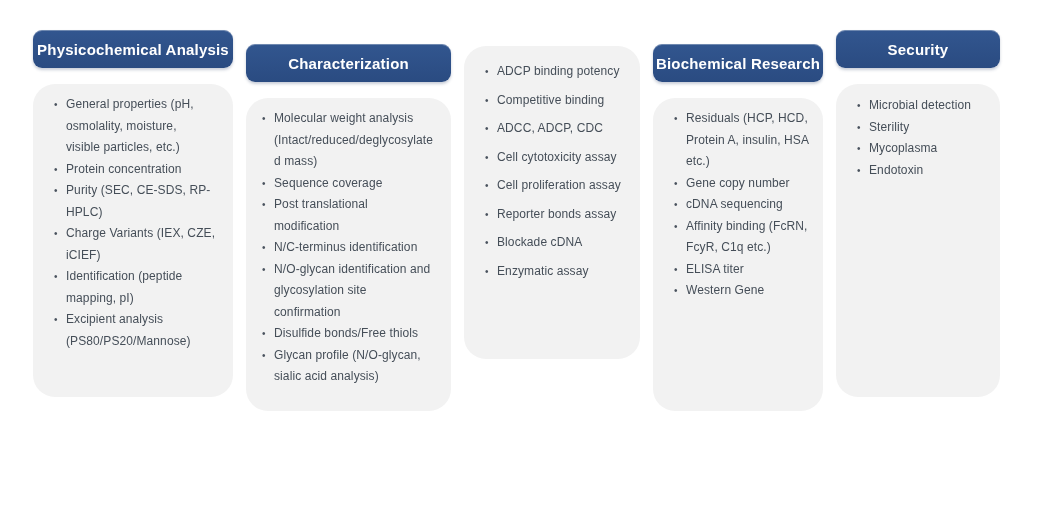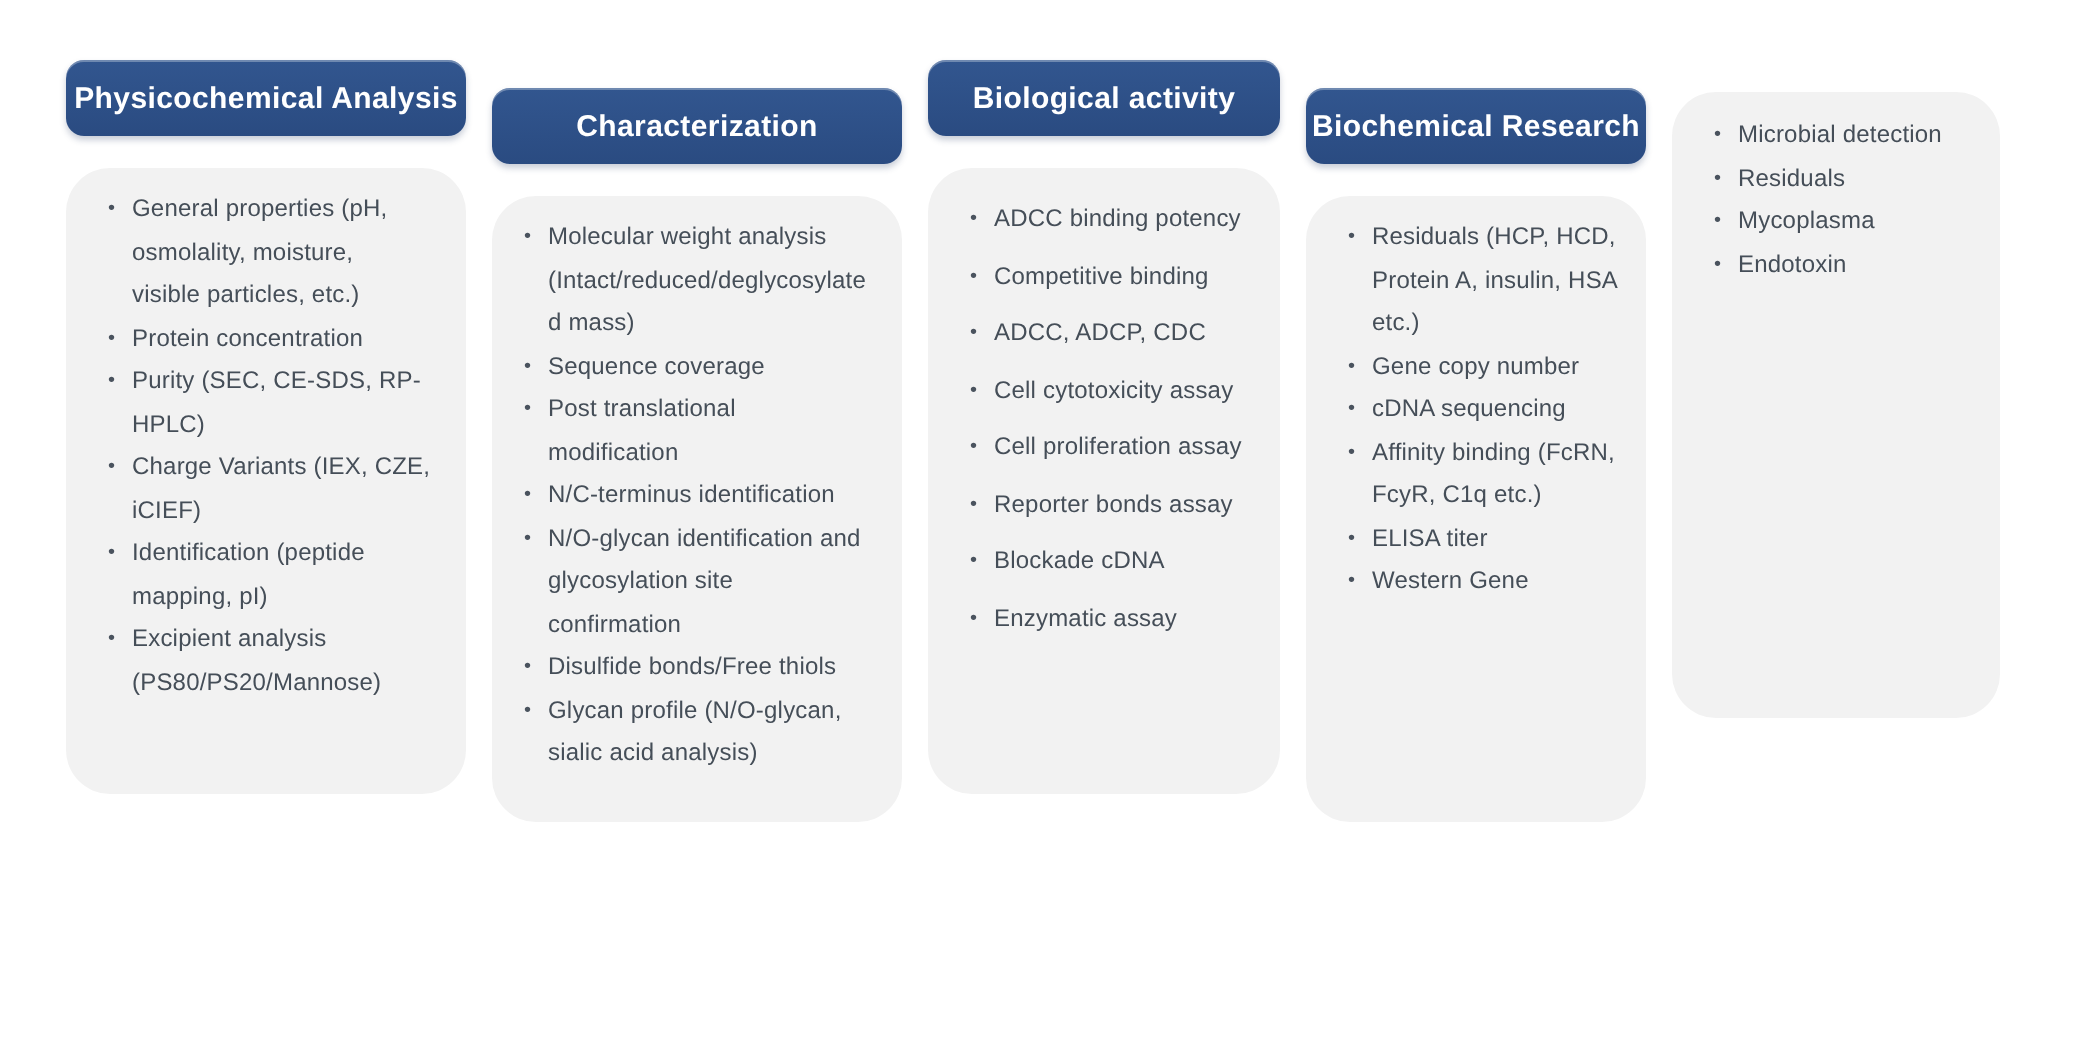--- a/index.html
+++ b/index.html
@@ -134,26 +134,25 @@
         <li class="item">
             <span class="bullet">•</span>
             <span class="item-text">Glycan profile (N/O-glycan,
 sialic acid analysis)</span>
           </li>
       </ul>
     </div>
   </div>
 
   <div class="column col-3">
-    <div class="pill">Biological activity</div>
-    <div class="card">
-      <ul class="items">
-        <li class="item">
-            <span class="bullet">•</span>
-            <span class="item-text">ADCC binding potency</span>
+    <div class="card">
+      <ul class="items">
+        <li class="item">
+            <span class="bullet">•</span>
+            <span class="item-text">ADCP binding potency</span>
           </li>
         <li class="item">
             <span class="bullet">•</span>
             <span class="item-text">Competitive binding</span>
           </li>
         <li class="item">
             <span class="bullet">•</span>
             <span class="item-text">ADCC, ADCP, CDC</span>
           </li>
         <li class="item">
@@ -209,29 +208,30 @@
           </li>
         <li class="item">
             <span class="bullet">•</span>
             <span class="item-text">Western Gene</span>
           </li>
       </ul>
     </div>
   </div>
 
   <div class="column col-5">
+    <div class="pill">Security</div>
     <div class="card">
       <ul class="items">
         <li class="item">
             <span class="bullet">•</span>
             <span class="item-text">Microbial detection</span>
           </li>
         <li class="item">
             <span class="bullet">•</span>
-            <span class="item-text">Residuals</span>
+            <span class="item-text">Sterility</span>
           </li>
         <li class="item">
             <span class="bullet">•</span>
             <span class="item-text">Mycoplasma</span>
           </li>
         <li class="item">
             <span class="bullet">•</span>
             <span class="item-text">Endotoxin</span>
           </li>
       </ul>

